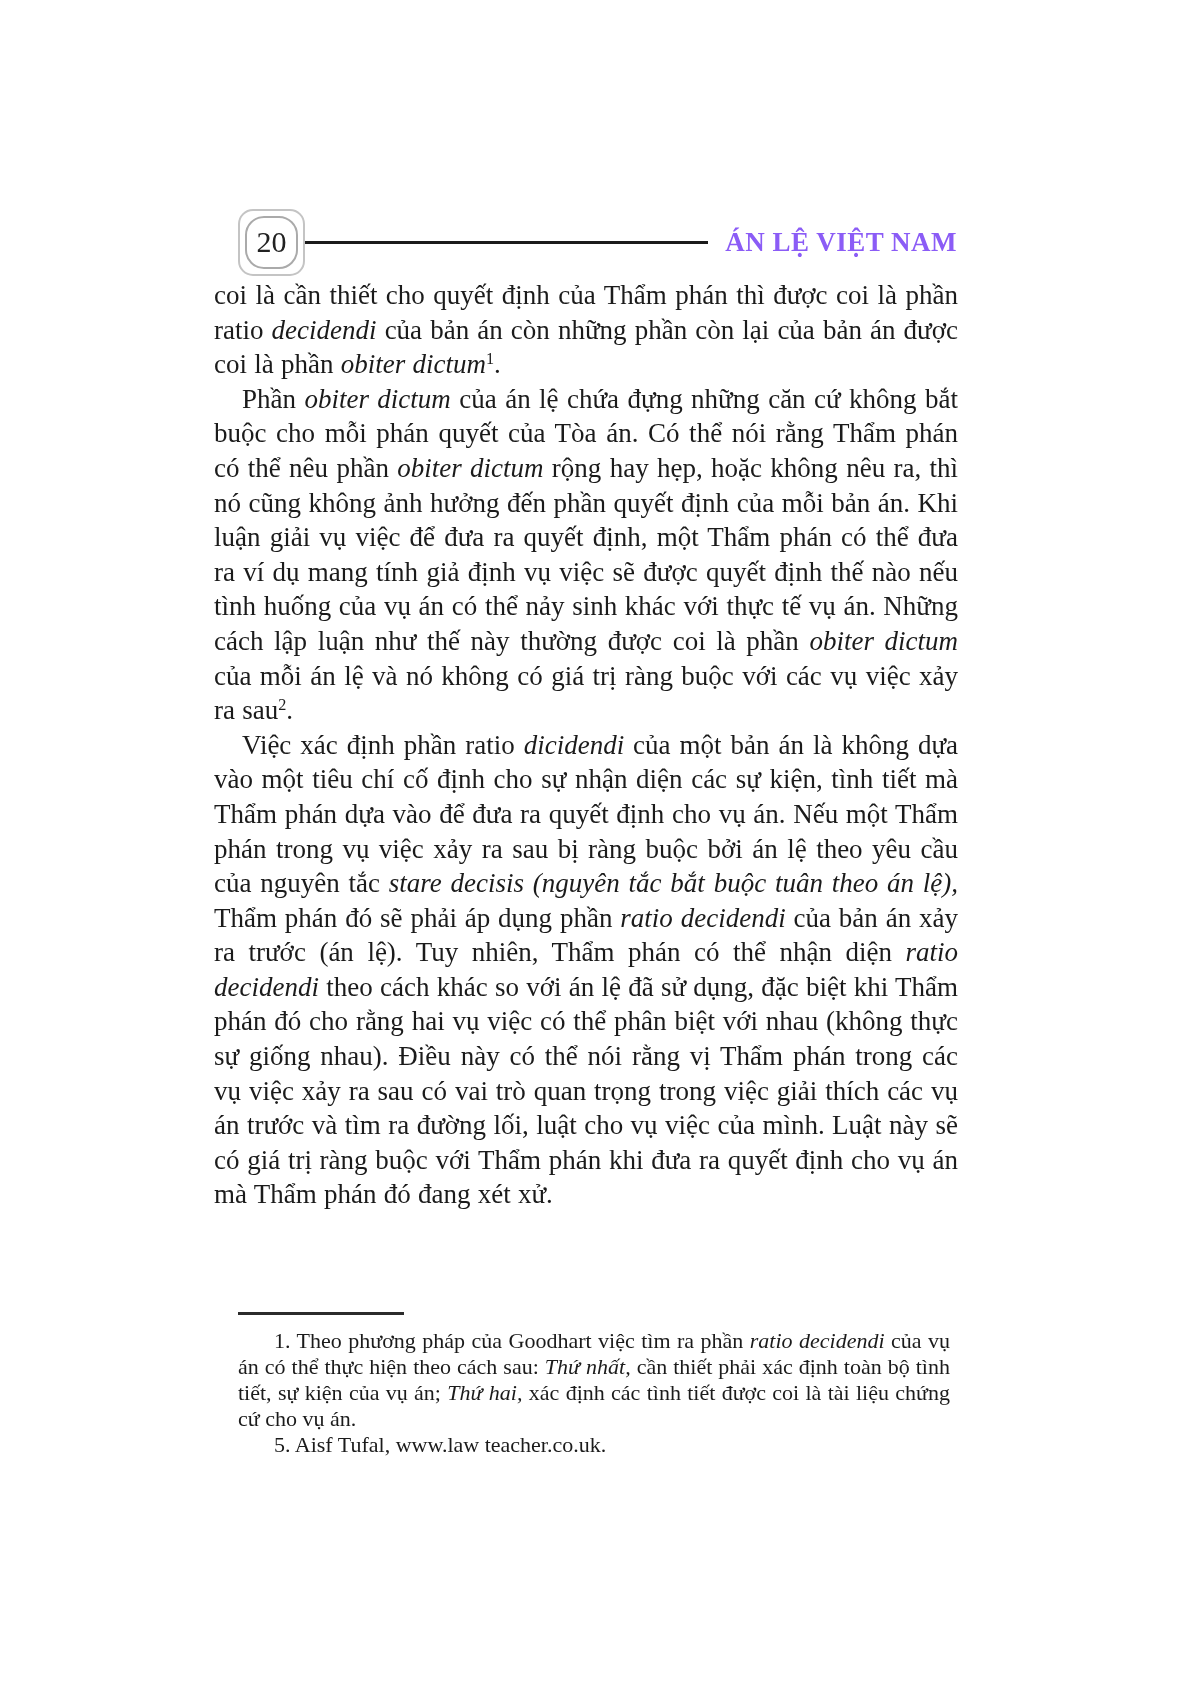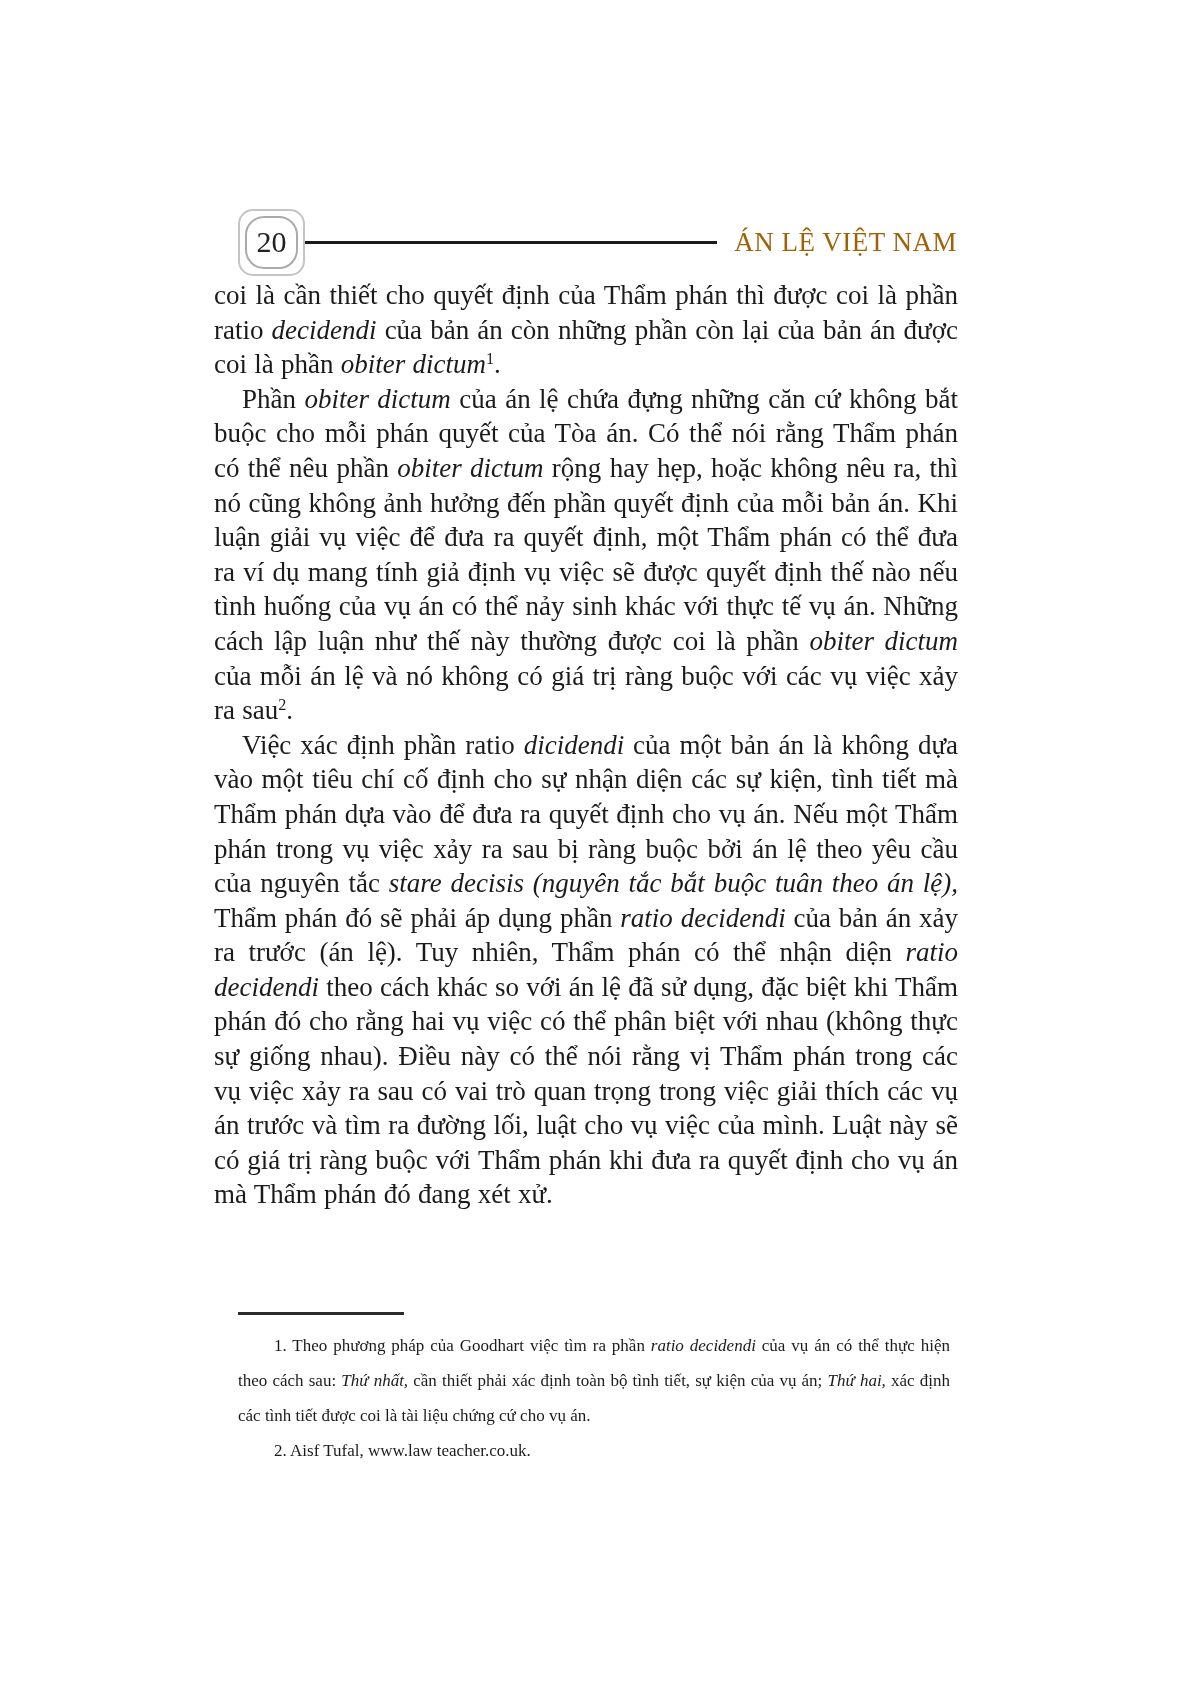--- a/index.html
+++ b/index.html
@@ -46,25 +46,25 @@
     color: #222;
   }
   .header-rule {
     flex: 1;
     height: 3px;
     background: #1b1b1b;
     margin-right: 17px;
   }
   .running-title {
     flex: none;
-    font-weight: normal;
+    font-weight: bold;
     font-size: 27px;
     letter-spacing: 0.5px;
     white-space: nowrap;
-    color: #a16207;
+    color: #8b5cf6;
   }
 
   
   .body-text {
     position: absolute;
     top: 278px;
     left: 214px;
     width: 744px;
   }
   .para {
@@ -91,22 +91,22 @@
     width: 712px;
   }
   .footnote-rule {
     width: 166px;
     height: 3px;
     background: #2b2b2b;
     margin-bottom: 13px;
   }
   .footnote {
     text-align: justify;
-    font-size: 17px;
-    line-height: 35px;
+    font-size: 22px;
+    line-height: 26px;
     text-indent: 36px;
   }
   .footnote em { font-style: italic; }
 </style>
 </head>
 <body>
 
 <div class="page">
 
   <header class="page-header">
@@ -120,17 +120,17 @@
   <main class="body-text">
       <p class="para"><span>coi là cần thiết cho quyết định của Thẩm phán thì được coi là phần ratio </span><em>decidendi</em><span> của bản án còn những phần còn lại của bản án được coi là phần </span><em>obiter dictum</em><sup>1</sup><span>.</span></p>
       <p class="para indent"><span>Phần </span><em>obiter dictum</em><span> của án lệ chứa đựng những căn cứ không bắt buộc cho mỗi phán quyết của Tòa án. Có thể nói rằng Thẩm phán có thể nêu phần </span><em>obiter dictum</em><span> rộng hay hẹp, hoặc không nêu ra, thì nó cũng không ảnh hưởng đến phần quyết định của mỗi bản án. Khi luận giải vụ việc để đưa ra quyết định, một Thẩm phán có thể đưa ra ví dụ mang tính giả định vụ việc sẽ được quyết định thế nào nếu tình huống của vụ án có thể nảy sinh khác với thực tế vụ án. Những cách lập luận như thế này thường được coi là phần </span><em>obiter dictum</em><span> của mỗi án lệ và nó không có giá trị ràng buộc với các vụ việc xảy ra sau</span><sup>2</sup><span>.</span></p>
       <p class="para indent"><span>Việc xác định phần ratio </span><em>dicidendi</em><span> của một bản án là không dựa vào một tiêu chí cố định cho sự nhận diện các sự kiện, tình tiết mà Thẩm phán dựa vào để đưa ra quyết định cho vụ án. Nếu một Thẩm phán trong vụ việc xảy ra sau bị ràng buộc bởi án lệ theo yêu cầu của nguyên tắc </span><em>stare decisis (nguyên tắc bắt buộc tuân theo án lệ),</em><span> Thẩm phán đó sẽ phải áp dụng phần </span><em>ratio decidendi</em><span> của bản án xảy ra trước (án lệ). Tuy nhiên, Thẩm phán có thể nhận diện </span><em>ratio decidendi</em><span> theo cách khác so với án lệ đã sử dụng, đặc biệt khi Thẩm phán đó cho rằng hai vụ việc có thể phân biệt với nhau (không thực sự giống nhau). Điều này có thể nói rằng vị Thẩm phán trong các vụ việc xảy ra sau có vai trò quan trọng trong việc giải thích các vụ án trước và tìm ra đường lối, luật cho vụ việc của mình. Luật này sẽ có giá trị ràng buộc với Thẩm phán khi đưa ra quyết định cho vụ án mà Thẩm phán đó đang xét xử.</span></p>
     </main>
 
   <footer class="footnotes">
     <div class="footnote-rule"></div>
     <div>
         <p class="footnote"><span>1. Theo phương pháp của Goodhart việc tìm ra phần </span><em>ratio decidendi</em><span> của vụ án có thể thực hiện theo cách sau: </span><em>Thứ nhất,</em><span> cần thiết phải xác định toàn bộ tình tiết, sự kiện của vụ án; </span><em>Thứ hai,</em><span> xác định các tình tiết được coi là tài liệu chứng cứ cho vụ án.</span></p>
-        <p class="footnote"><span>2. Aisf Tufal, www.law teacher.co.uk.</span></p>
+        <p class="footnote"><span>5. Aisf Tufal, www.law teacher.co.uk.</span></p>
       </div>
   </footer>
 
 </div>
 
 </body></html>

